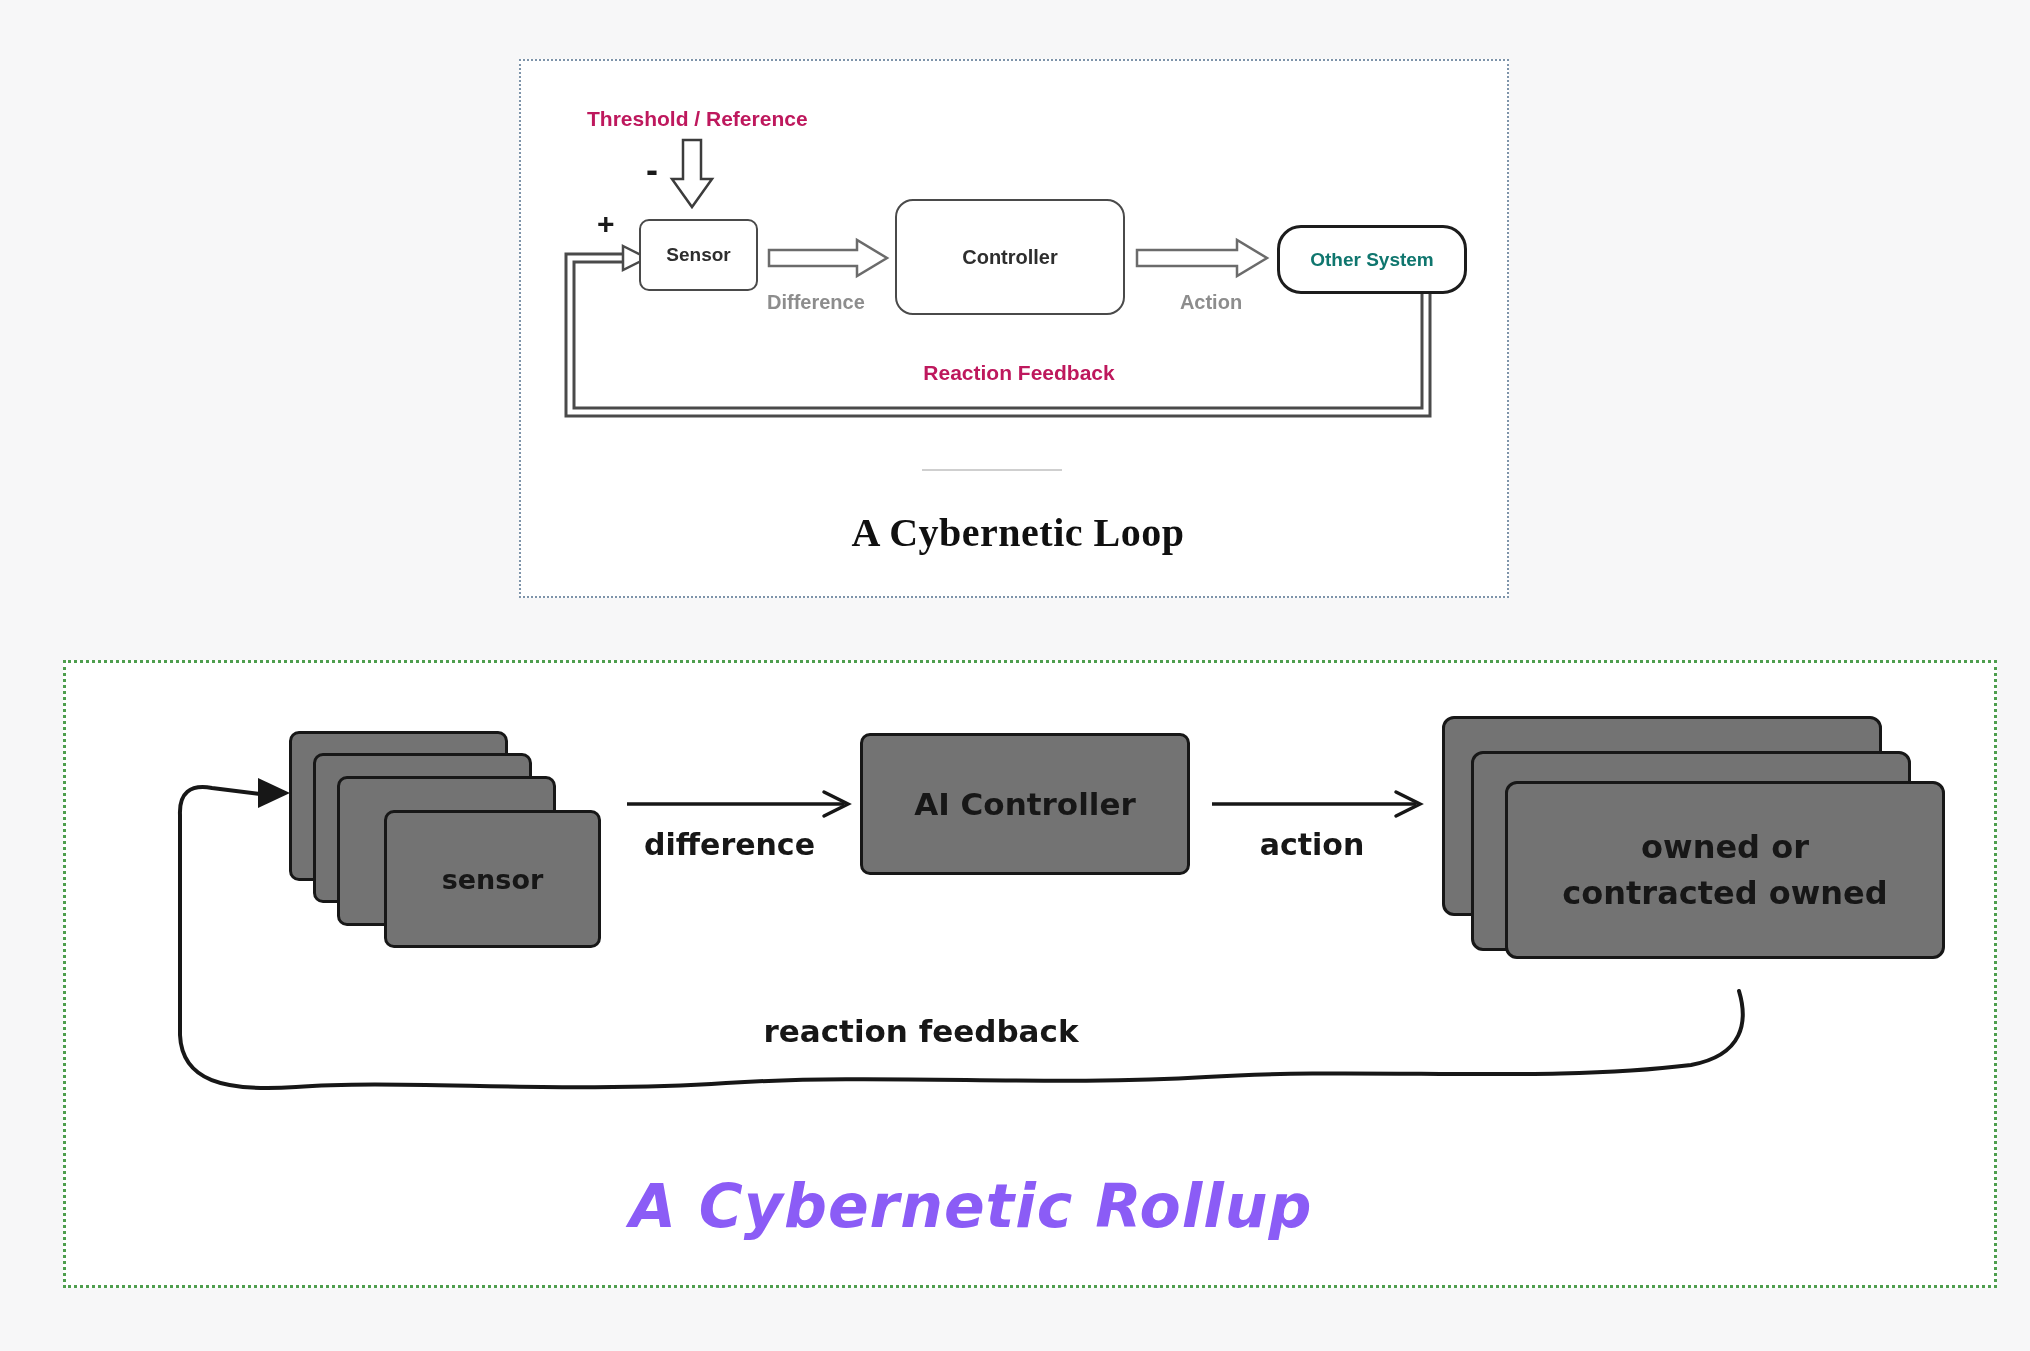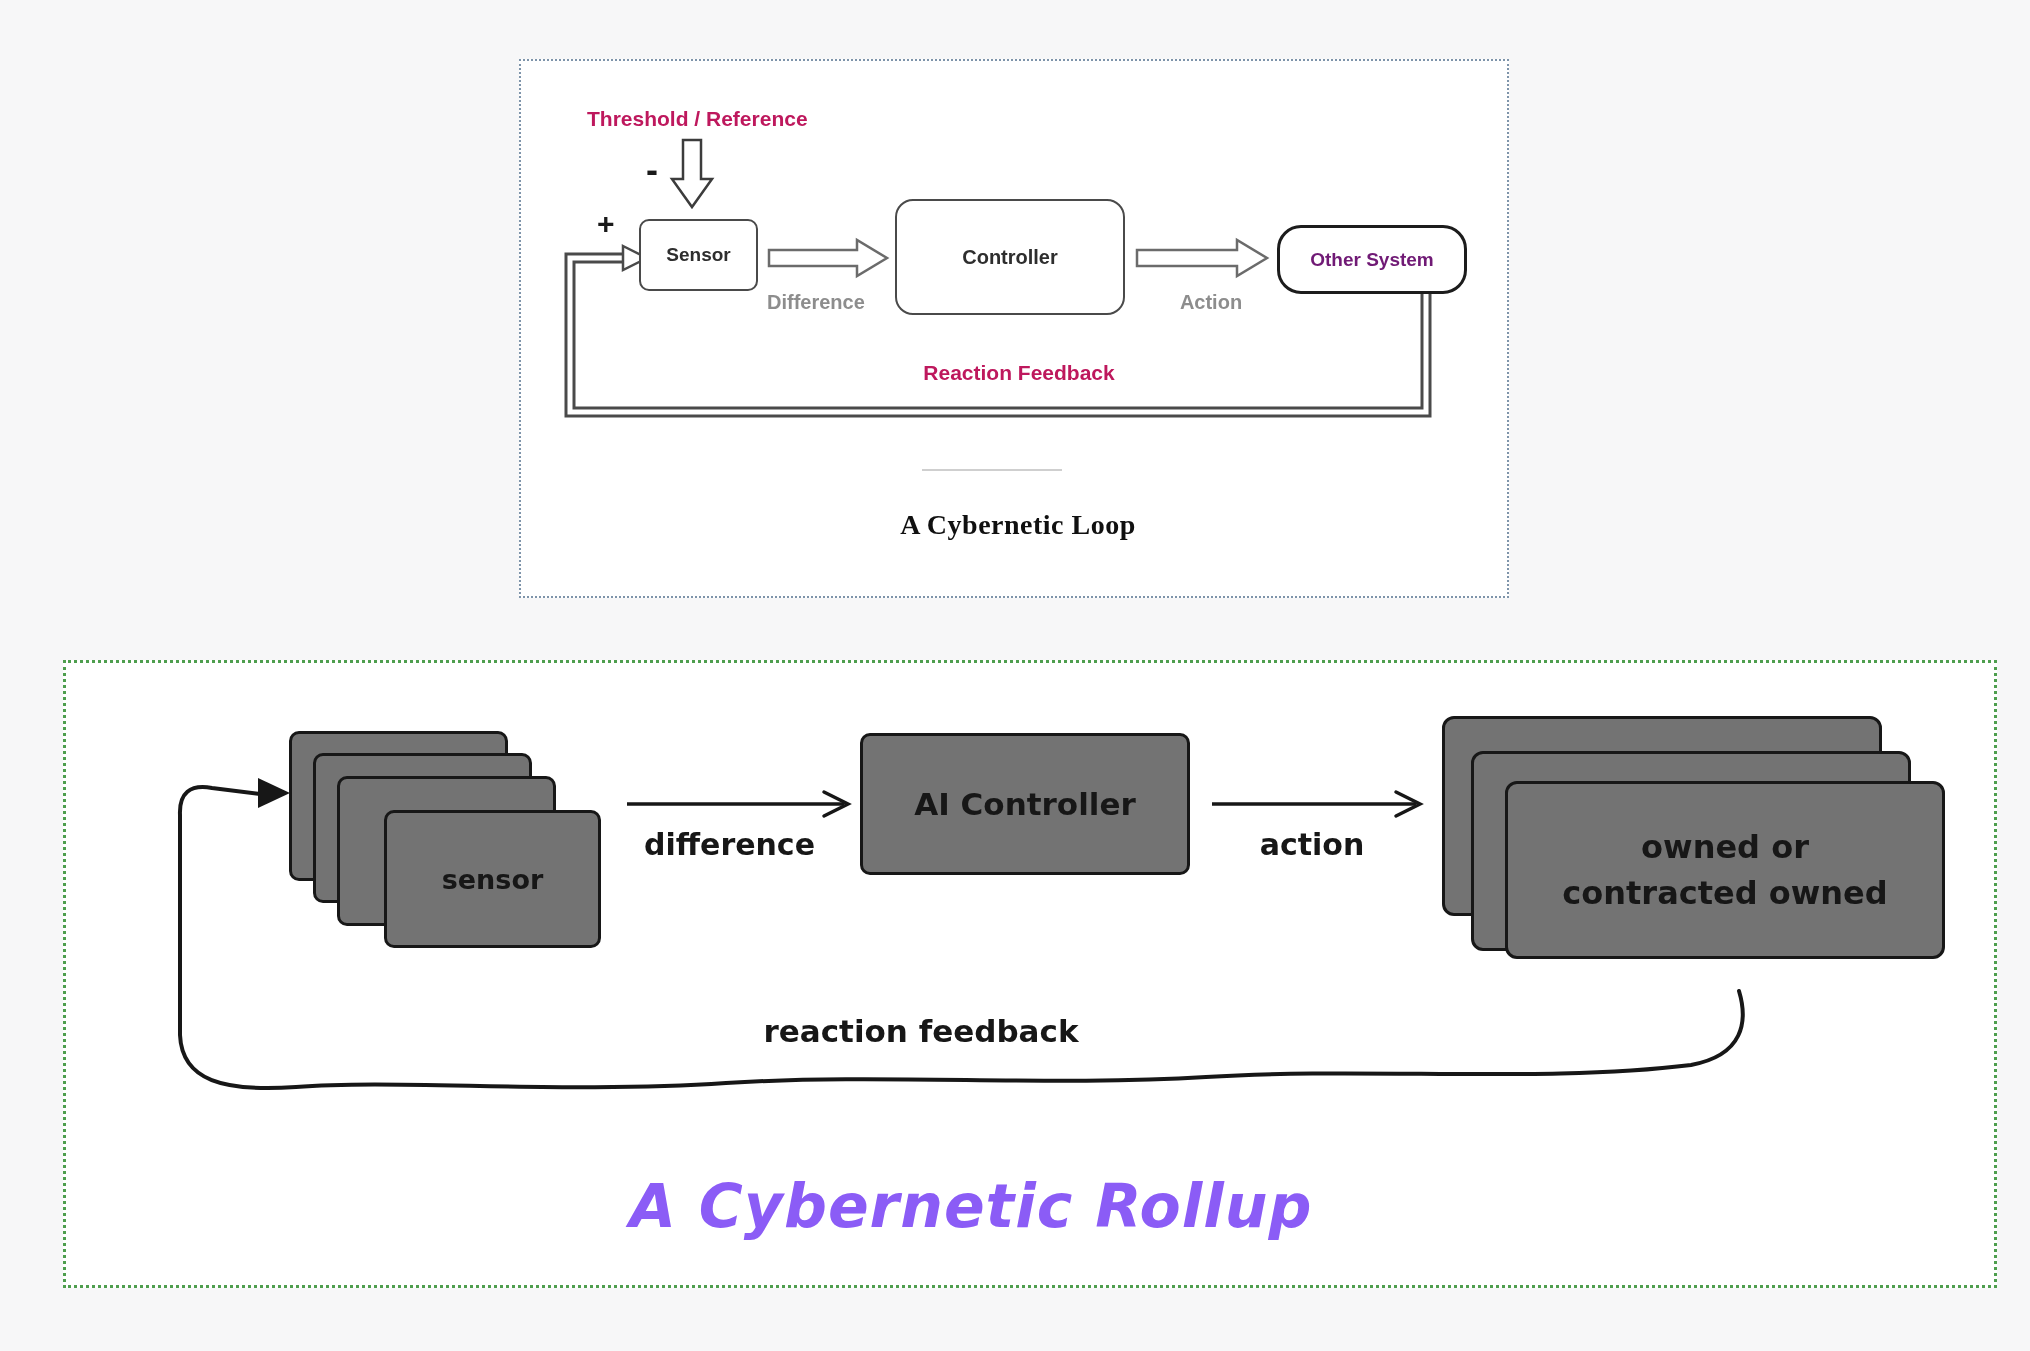--- a/index.html
+++ b/index.html
@@ -14,30 +14,30 @@
 
   
   .loop-lbl { position:absolute; font-family:"Liberation Sans", sans-serif; font-weight:bold; color:#be185d; }
   .muted    { color:#8d8d8d; }
   .lbox { position:absolute; background:#fff; border:2.5px solid #4a4a4a; border-radius:10px;
           display:flex; align-items:center; justify-content:center;
           font-family:"Liberation Sans", sans-serif; font-weight:bold; color:#2e2e2e; }
   .sensor-box     { left:118px; top:158px; width:119px; height:72px;  font-size:19px; }
   .controller-box { left:374px; top:138px; width:230px; height:116px; font-size:20px; border-radius:18px; }
   .other-box      { left:756px; top:164px; width:190px; height:69px;  font-size:19px; border-radius:24px;
-                    border:3px solid #1c1c1c; color:#701a75; }
+                    border:3px solid #1c1c1c; color:#0f766e; }
   .threshold-lbl  { left:66px;  top:46px;  font-size:21px; }
   .minus-sign     { left:125px; top:88px;  font-size:36px; color:#1a1a1a; }
   .plus-sign      { left:76px;  top:146px; font-size:30px; color:#1a1a1a; }
   .difference-lbl { left:246px; top:230px; font-size:20px; }
   .action-lbl     { left:630px; top:230px; width:120px; text-align:center; font-size:20px; }
   .feedback-lbl   { left:368px; top:300px; width:260px; text-align:center; font-size:21px; }
   .artifact-line  { position:absolute; left:401px; top:408px; width:140px; height:2px; background:#cfcfcf; }
   .loop-title     { position:absolute; left:247px; top:448px; width:500px; text-align:center;
-                    font-family:"Liberation Serif", serif; font-weight:bold; font-size:28px; color:#101010;
+                    font-family:"Liberation Serif", serif; font-weight:bold; font-size:40px; color:#101010;
                     letter-spacing:.5px; }
 
   
   .card { position:absolute; background:#737373; border:3px solid #171717; border-radius:10px; }
   .card-label { display:flex; align-items:center; justify-content:center; flex-direction:column;
                 width:100%; height:100%; font-weight:bold; color:#171717; }
   .sensor-c1 { left:223px;  top:68px;  width:219px; height:150px; }
   .sensor-c2 { left:247px;  top:90px;  width:219px; height:150px; }
   .sensor-c3 { left:271px;  top:113px; width:219px; height:150px; }
   .sensor-front { left:318px; top:147px; width:217px; height:138px; font-size:27px; }

